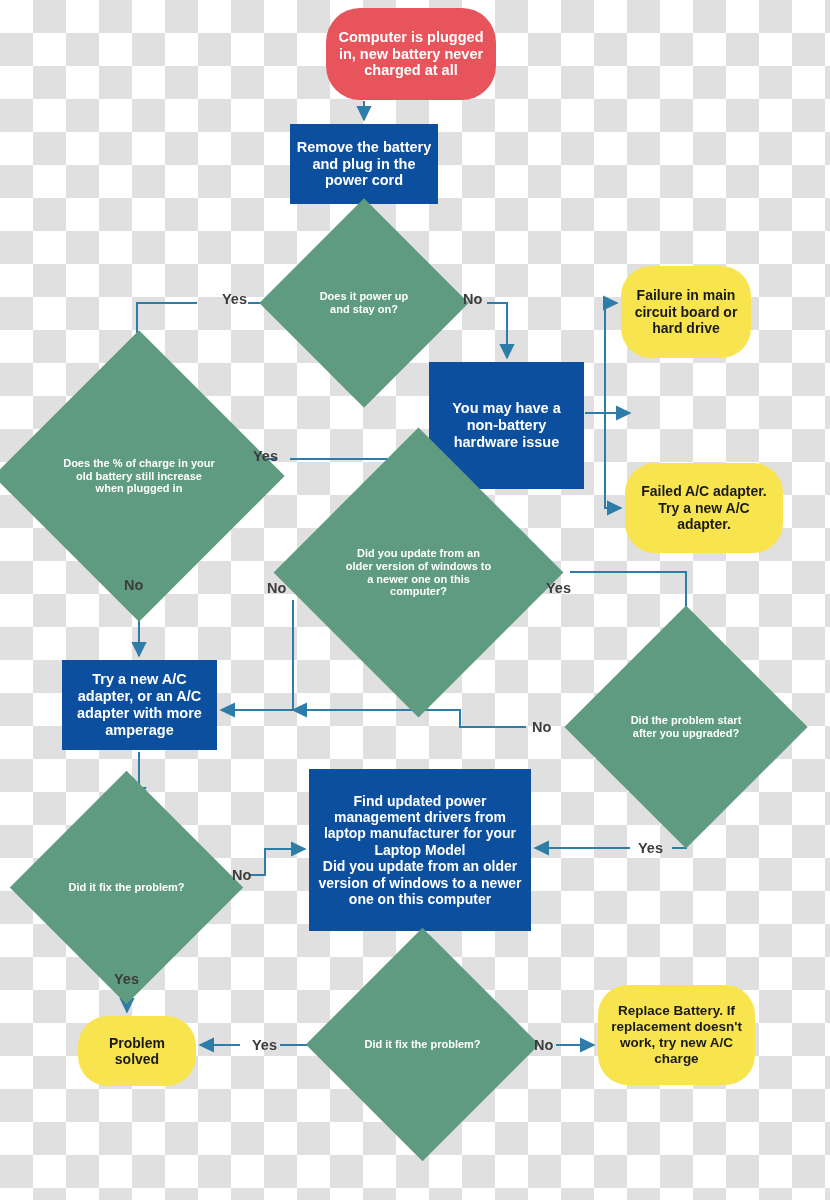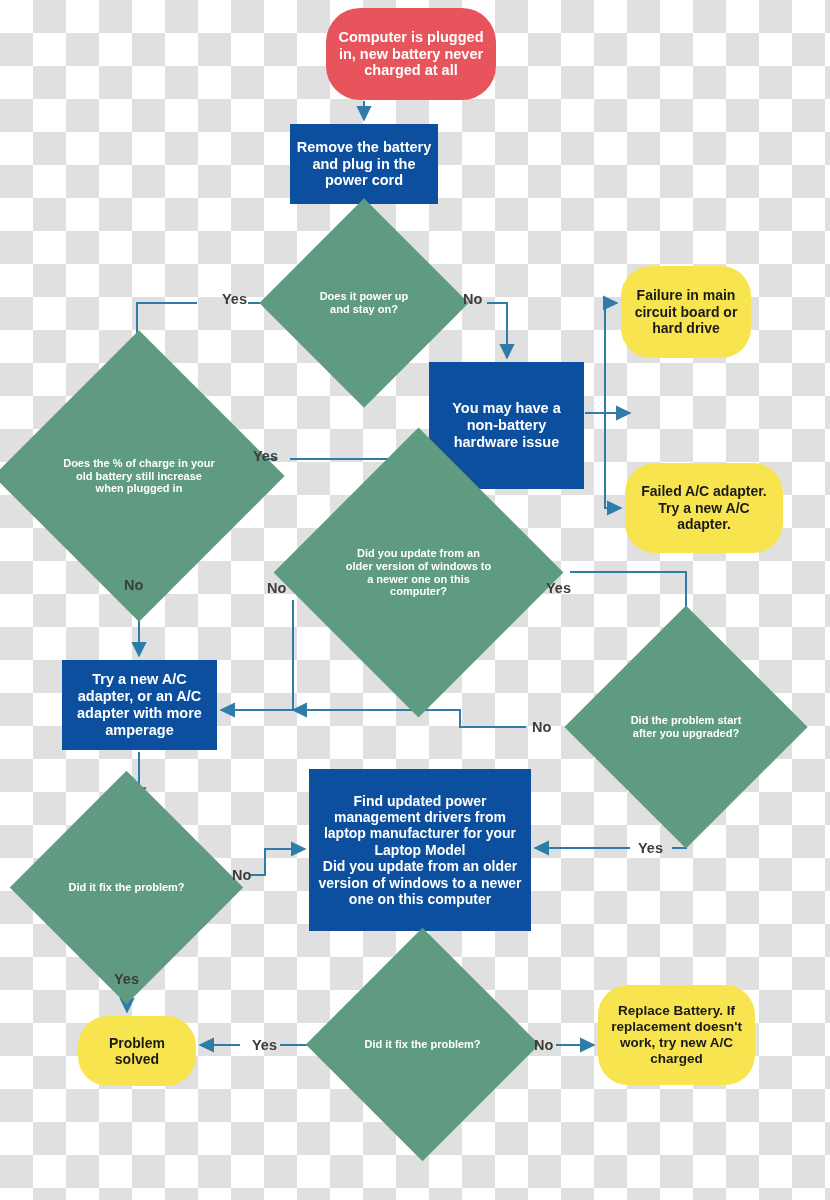--- a/index.html
+++ b/index.html
@@ -204,21 +204,21 @@
   <div class="node n-decision" style="left:340px; top:962px; width:165px; height:165px;">
     <span class="diamond-shape"></span>
     <span class="dtext">Did it fix the problem?</span>
   </div>
 
   <div class="node n-end" style="left:78px; top:1016px; width:118px; height:70px;justify-content:flex-end;">
     <span>Problem solved</span>
   </div>
 
   <div class="node n-end" style="left:598px; top:985px; width:157px; height:100px; font-size:13.5px;">
-    <span>Replace Battery. If replacement doesn't work, try new A/C charged</span>
+    <span>Replace Battery. If replacement doesn't work, try new A/C charge</span>
   </div>
 
   <div class="edge-label" style="left:222px; top:291px;"><span>Yes</span></div>
   <div class="edge-label" style="left:463px; top:291px;"><span>No</span></div>
   <div class="edge-label" style="left:253px; top:448px;"><span>Yes</span></div>
   <div class="edge-label" style="left:124px; top:577px;"><span>No</span></div>
   <div class="edge-label" style="left:267px; top:580px;"><span>No</span></div>
   <div class="edge-label" style="left:546px; top:580px;"><span>Yes</span></div>
   <div class="edge-label" style="left:532px; top:719px;"><span>No</span></div>
   <div class="edge-label" style="left:638px; top:840px;"><span>Yes</span></div>

